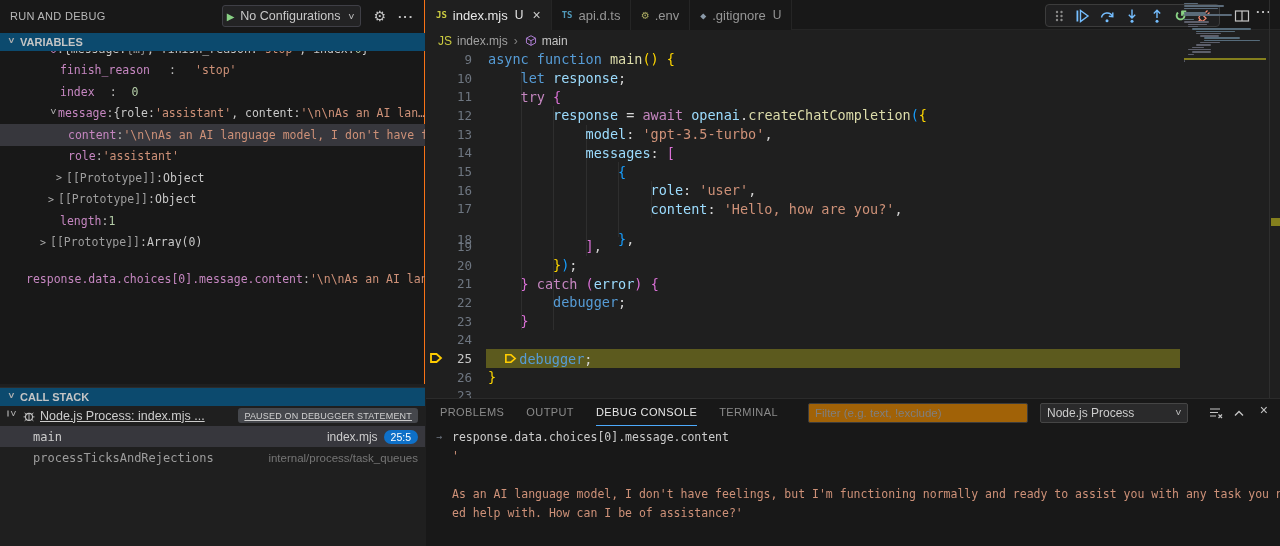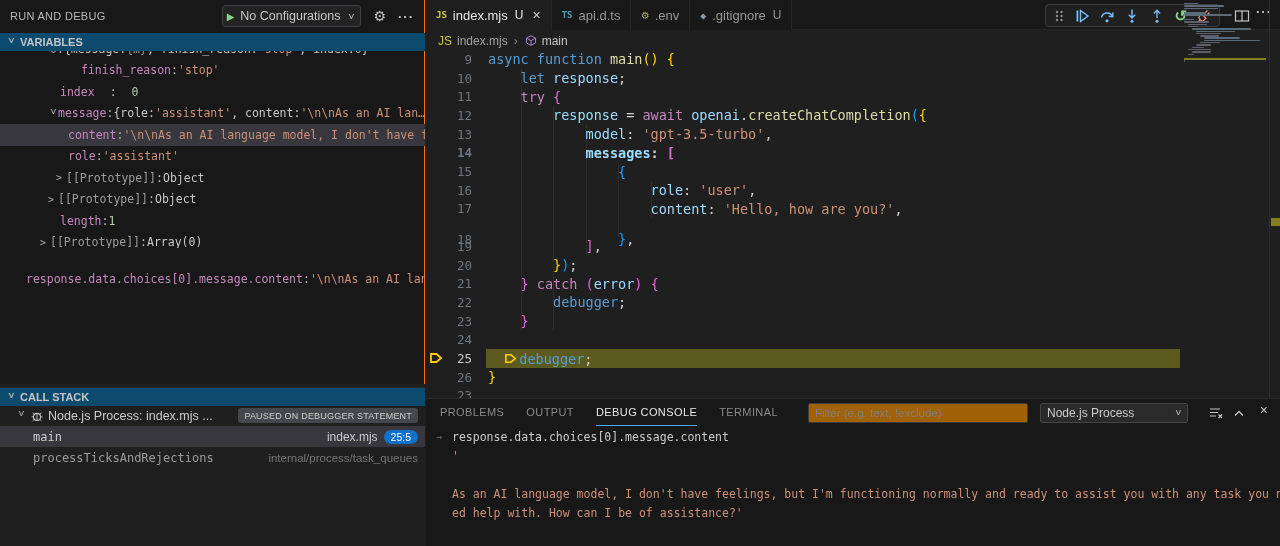--- a/index.html
+++ b/index.html
@@ -133,21 +133,21 @@
         <span class="vname">0</span>
         <span class="vcolon">: </span>
         <span class="v-obj">{message: </span>
         <span class="v-dim">{…}</span>
         <span class="v-obj">, finish_reason: </span>
         <span class="v-str">'stop'</span>
         <span class="v-obj">, index: </span>
         <span class="v-num">0</span>
         <span class="v-obj">}</span>
       </div>
-      <div class="vrow" style="padding-left: 81px;">
+      <div class="vrow" style="padding-left: 60px; gap: 19px;">
         <span class="vname">finish_reason</span>
         <span class="vcolon">: </span>
         <span class="v-str">'stop'</span>
       </div>
       <div class="vrow" style="padding-left: 60px; gap: 15px;">
         <span class="vname">index</span>
         <span class="vcolon">: </span>
         <span class="v-num">0</span>
       </div>
       <div class="vrow" style="padding-left: 48px;">
@@ -200,21 +200,21 @@
         <span class="vcolon">: </span>
         <span class="v-str">'\n\nAs an AI langu…</span>
       </div>
     </div>
 
   <div class="sec-header" id="stack-header">
     <span class="tw open">&gt;</span>
     <span>CALL STACK</span>
   </div>
   <div id="stack-rows">
-      <div class="srow" style="padding-left: 16px;">
+      <div class="srow" style="padding-left: 8px; text-decoration: underline;">
         <span class="tw open">&gt;</span>
         <svg width="14" height="14" viewBox="0 0 16 16" class="bug-ico">
           <circle cx="8" cy="9" r="4" fill="none" stroke="#c5c5c5" stroke-width="1.2"></circle>
           <path d="M8 5 V13 M4 9 H1.8 M12 9 H14.2 M4.9 6.2 L3 4.5 M11.1 6.2 L13 4.5 M4.9 11.8 L3 13.5 M11.1 11.8 L13 13.5" stroke="#c5c5c5" stroke-width="1.1" fill="none"></path>
         </svg>
         <span class="sess-label">Node.js Process: index.mjs ...</span>
         <span class="badge">PAUSED ON DEBUGGER STATEMENT</span>
       </div>
       <div class="srow sel" style="padding-left: 33px;">
         <span class="frame-name">main</span>
@@ -329,21 +329,21 @@
       <div class="code-line" style="top: 54.1px;">
         <div class="glyph"></div>
         <div class="lnum">12</div>
         <div class="ctext"><span class="tk-pun">        </span><span class="tk-var">response</span><span class="tk-pun"> = </span><span class="tk-ctrl">await</span><span class="tk-pun"> </span><span class="tk-var">openai</span><span class="tk-pun">.</span><span class="tk-fn">createChatCompletion</span><span class="tk-b3">(</span><span class="tk-b1">{</span></div>
       </div>
       <div class="code-line" style="top: 72.8px;">
         <div class="glyph"></div>
         <div class="lnum">13</div>
         <div class="ctext"><span class="tk-pun">            </span><span class="tk-var">model</span><span class="tk-pun">: </span><span class="tk-str">'gpt-3.5-turbo'</span><span class="tk-pun">,</span></div>
       </div>
-      <div class="code-line" style="top: 91.5px; font-weight: bold;">
+      <div class="code-line" style="top: 91.5px;">
         <div class="glyph"></div>
         <div class="lnum">14</div>
         <div class="ctext"><span class="tk-pun">            </span><span class="tk-var">messages</span><span class="tk-pun">: </span><span class="tk-b2">[</span></div>
       </div>
       <div class="code-line" style="top: 110.2px;">
         <div class="glyph"></div>
         <div class="lnum">15</div>
         <div class="ctext"><span class="tk-pun">                </span><span class="tk-b3">{</span></div>
       </div>
       <div class="code-line" style="top: 128.9px;">

